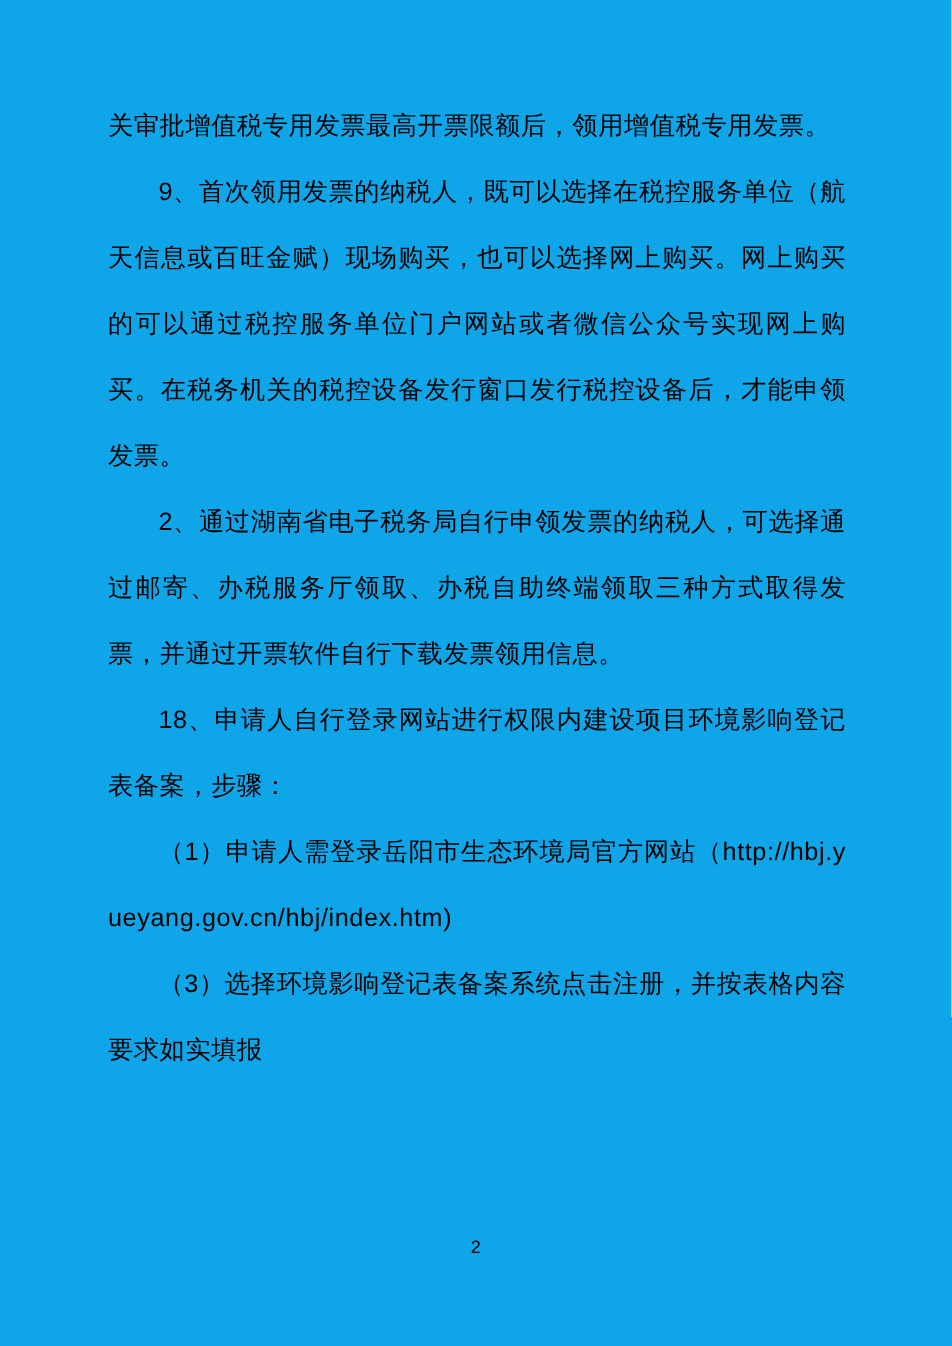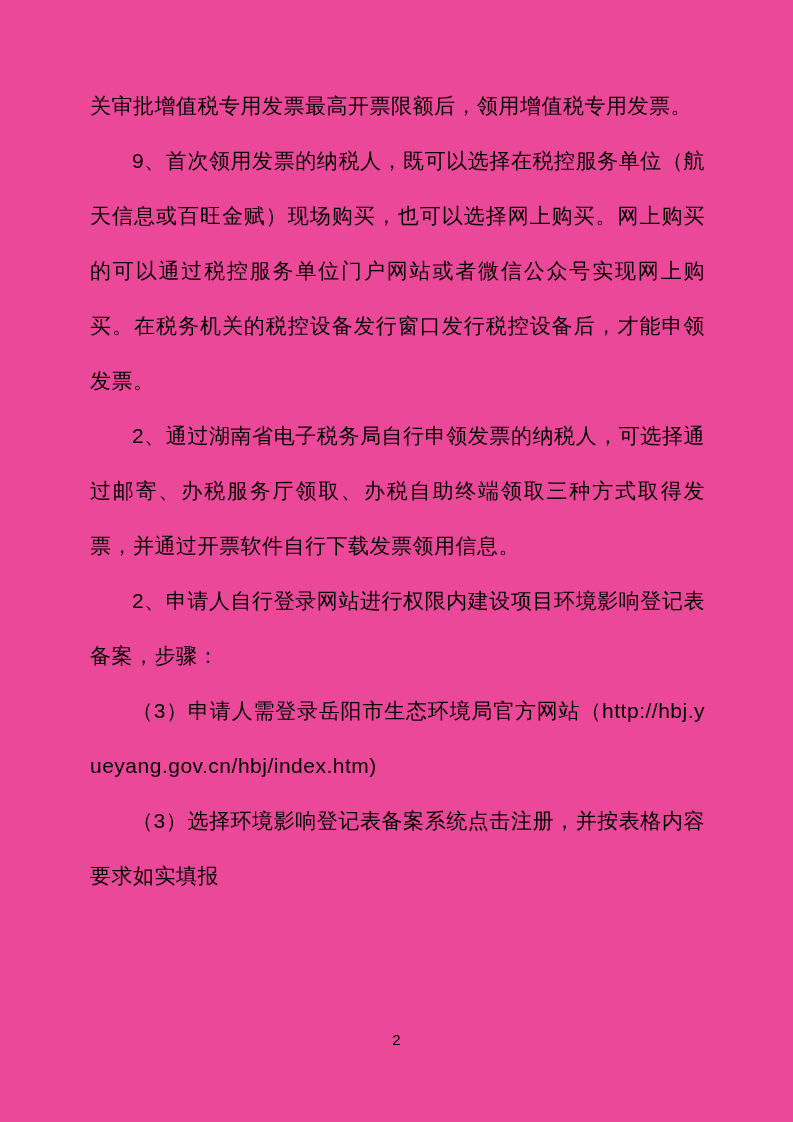--- a/index.html
+++ b/index.html
@@ -9,21 +9,21 @@
     background: #ffffff;
   }
   body {
     font-family: "Liberation Sans", "DejaVu Sans", sans-serif;
   }
   .page {
     position: relative;
     width: 793px;
     height: 1122px;
     margin: 0 auto;
-    background: #ec4899;
+    background: #0ea5e9;
     overflow: hidden;
   }
   .content {
     position: absolute;
     left: 90px;
     right: 88px;
     top: 78px;
   }
   .para {
     margin: 0;
@@ -49,18 +49,18 @@
   }
 </style>
 </head>
 <body>
 
 <div class="page">
   <div class="content">
     <p class="para">关审批增值税专用发票最高开票限额后，领用增值税专用发票。</p>
     <p class="para indent">9、首次领用发票的纳税人，既可以选择在税控服务单位（航天信息或百旺金赋）现场购买，也可以选择网上购买。网上购买的可以通过税控服务单位门户网站或者微信公众号实现网上购买。在税务机关的税控设备发行窗口发行税控设备后，才能申领发票。</p>
     <p class="para indent">2、通过湖南省电子税务局自行申领发票的纳税人，可选择通过邮寄、办税服务厅领取、办税自助终端领取三种方式取得发票，并通过开票软件自行下载发票领用信息。</p>
-    <p class="para indent">2、申请人自行登录网站进行权限内建设项目环境影响登记表备案，步骤：</p>
-    <p class="para indent">（3）申请人需登录岳阳市生态环境局官方网站（http://hbj.yueyang.gov.cn/hbj/index.htm)</p>
+    <p class="para indent">18、申请人自行登录网站进行权限内建设项目环境影响登记表备案，步骤：</p>
+    <p class="para indent">（1）申请人需登录岳阳市生态环境局官方网站（http://hbj.yueyang.gov.cn/hbj/index.htm)</p>
     <p class="para indent">（3）选择环境影响登记表备案系统点击注册，并按表格内容要求如实填报</p>
   </div>
   <div class="page-number">2</div>
 </div>
 
 </body></html>

